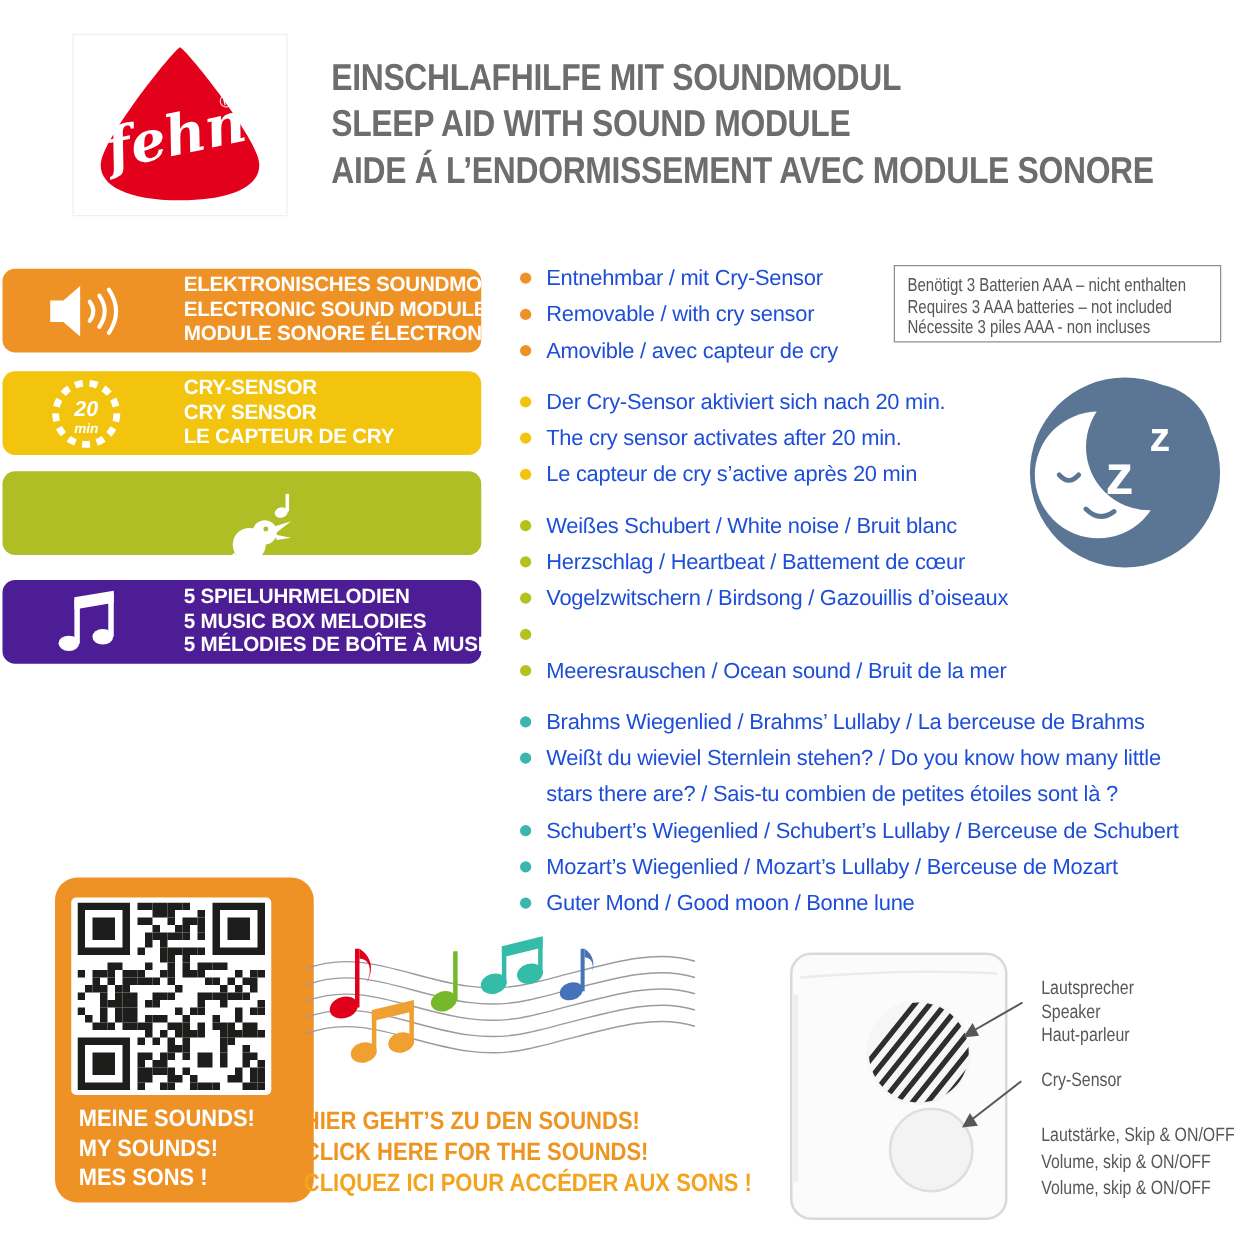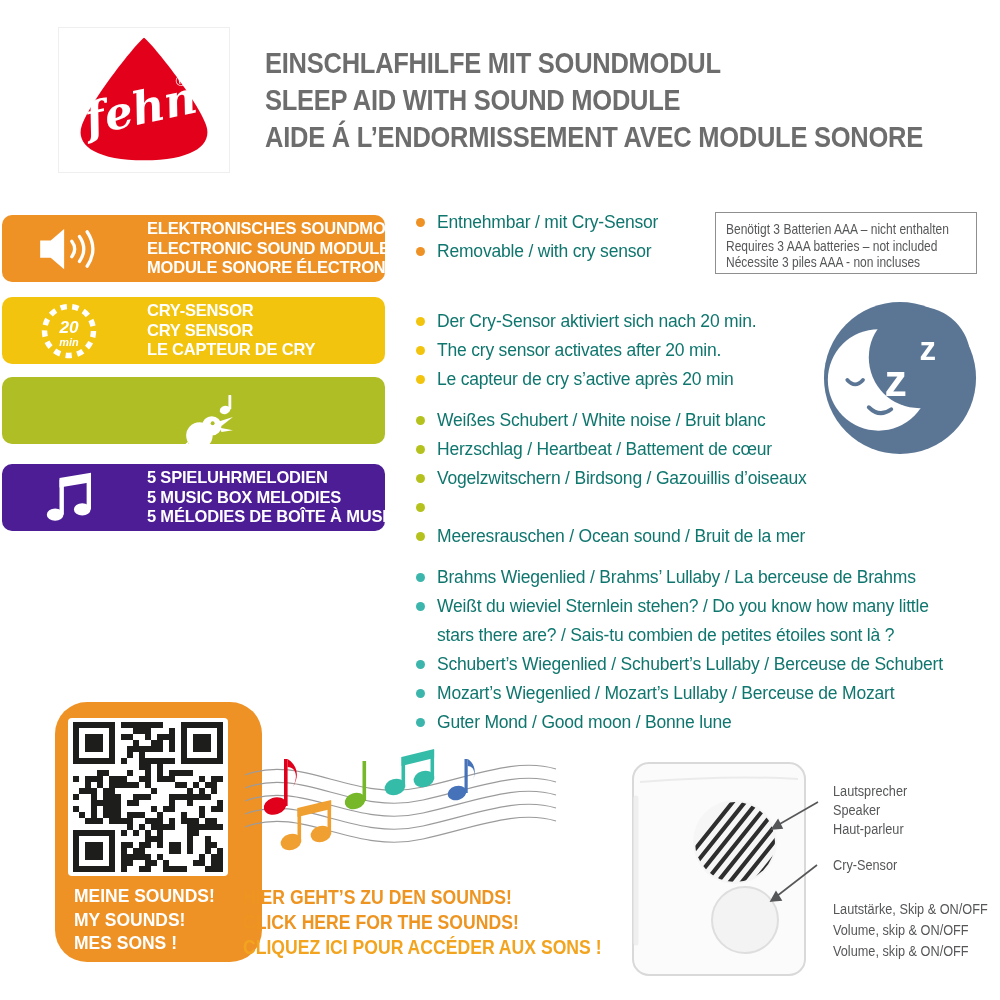--- a/index.html
+++ b/index.html
@@ -22,39 +22,39 @@
   .banner .b-lines{margin-left:25px;color:#fff;font-weight:bold;font-size:16.5px;line-height:19.5px;
                    letter-spacing:-0.2px;white-space:nowrap;}
   .banner-orange{top:215px;background:#ef9226;}
   .banner-yellow{top:297px;background:#f2c40e;}
   .banner-green {top:377px;background:#afbe25;flex-direction:column;}
   .banner-teal  {top:464px;background:#4c1d95;}
 
   
   .bgroup{position:absolute;left:416px;}
   .brow{display:flex;align-items:center;height:29px;font-size:17.5px;letter-spacing:-0.2px;
-        color:#0f766e;white-space:nowrap;}
+        color:#1d4ed8;white-space:nowrap;}
   .dot{width:9px;height:9px;border-radius:50%;margin-right:12px;flex:0 0 9px;}
   .dot-orange{background:#ef9226;} .dot-yellow{background:#f2c40e;}
   .dot-green{background:#b5c21d;}  .dot-teal{background:#3cb5ac;}
   .brow.cont .dot{visibility:hidden;}
   .bg-1{top:208px;} .bg-2{top:307px;} .bg-3{top:406px;} .bg-4{top:563px;}
 
   
   .battery{position:absolute;left:715px;top:212px;width:262px;height:62px;box-sizing:border-box;
            border:1.5px solid #8f8f8f;padding:8px 16px 0 10px;}
   .battery .bat-inner{font-size:15px;line-height:16.5px;color:#565759;transform:scaleX(0.8);
                       transform-origin:0 0;white-space:nowrap;}
 
   
   .moon{position:absolute;left:822px;top:300px;width:156px;height:156px;}
 
   
-  .qr-card{position:absolute;left:55px;top:702px;width:207px;height:260px;background:#ef9226;
-           border-radius:32px;}
+  .qr-card{position:absolute;left:44px;top:702px;width:207px;height:260px;background:#ef9226;
+           border-radius:18px;}
   .qr-panel{position:absolute;left:13px;top:16px;width:160px;height:158px;background:#fff;border-radius:4px;}
   .qr-panel svg{position:absolute;left:5px;top:4px;}
   .qr-lines{position:absolute;left:19px;top:182px;color:#fff;font-weight:bold;font-size:19px;
             line-height:23.5px;transform:scaleX(0.92);transform-origin:0 0;white-space:nowrap;}
 
   
   .notes{position:absolute;left:243px;top:745px;width:315px;height:140px;}
 
   
   .cta{position:absolute;left:243px;top:885px;font-weight:bold;font-size:20px;line-height:25px;
@@ -165,20 +165,24 @@
   </div>
 
   <div class="bgroup bg-1">
     <div class="brow">
         <span class="dot dot-orange"></span>
         <span>Entnehmbar / mit Cry-Sensor</span>
       </div>
     <div class="brow">
         <span class="dot dot-orange"></span>
         <span>Removable / with cry sensor</span>
+      </div>
+    <div class="brow">
+        <span class="dot dot-orange"></span>
+        <span>Amovible / avec capteur de cry</span>
       </div>
   </div>
 
   <div class="bgroup bg-2">
     <div class="brow">
         <span class="dot dot-yellow"></span>
         <span>Der Cry-Sensor aktiviert sich nach 20 min.</span>
       </div>
     <div class="brow">
         <span class="dot dot-yellow"></span>

